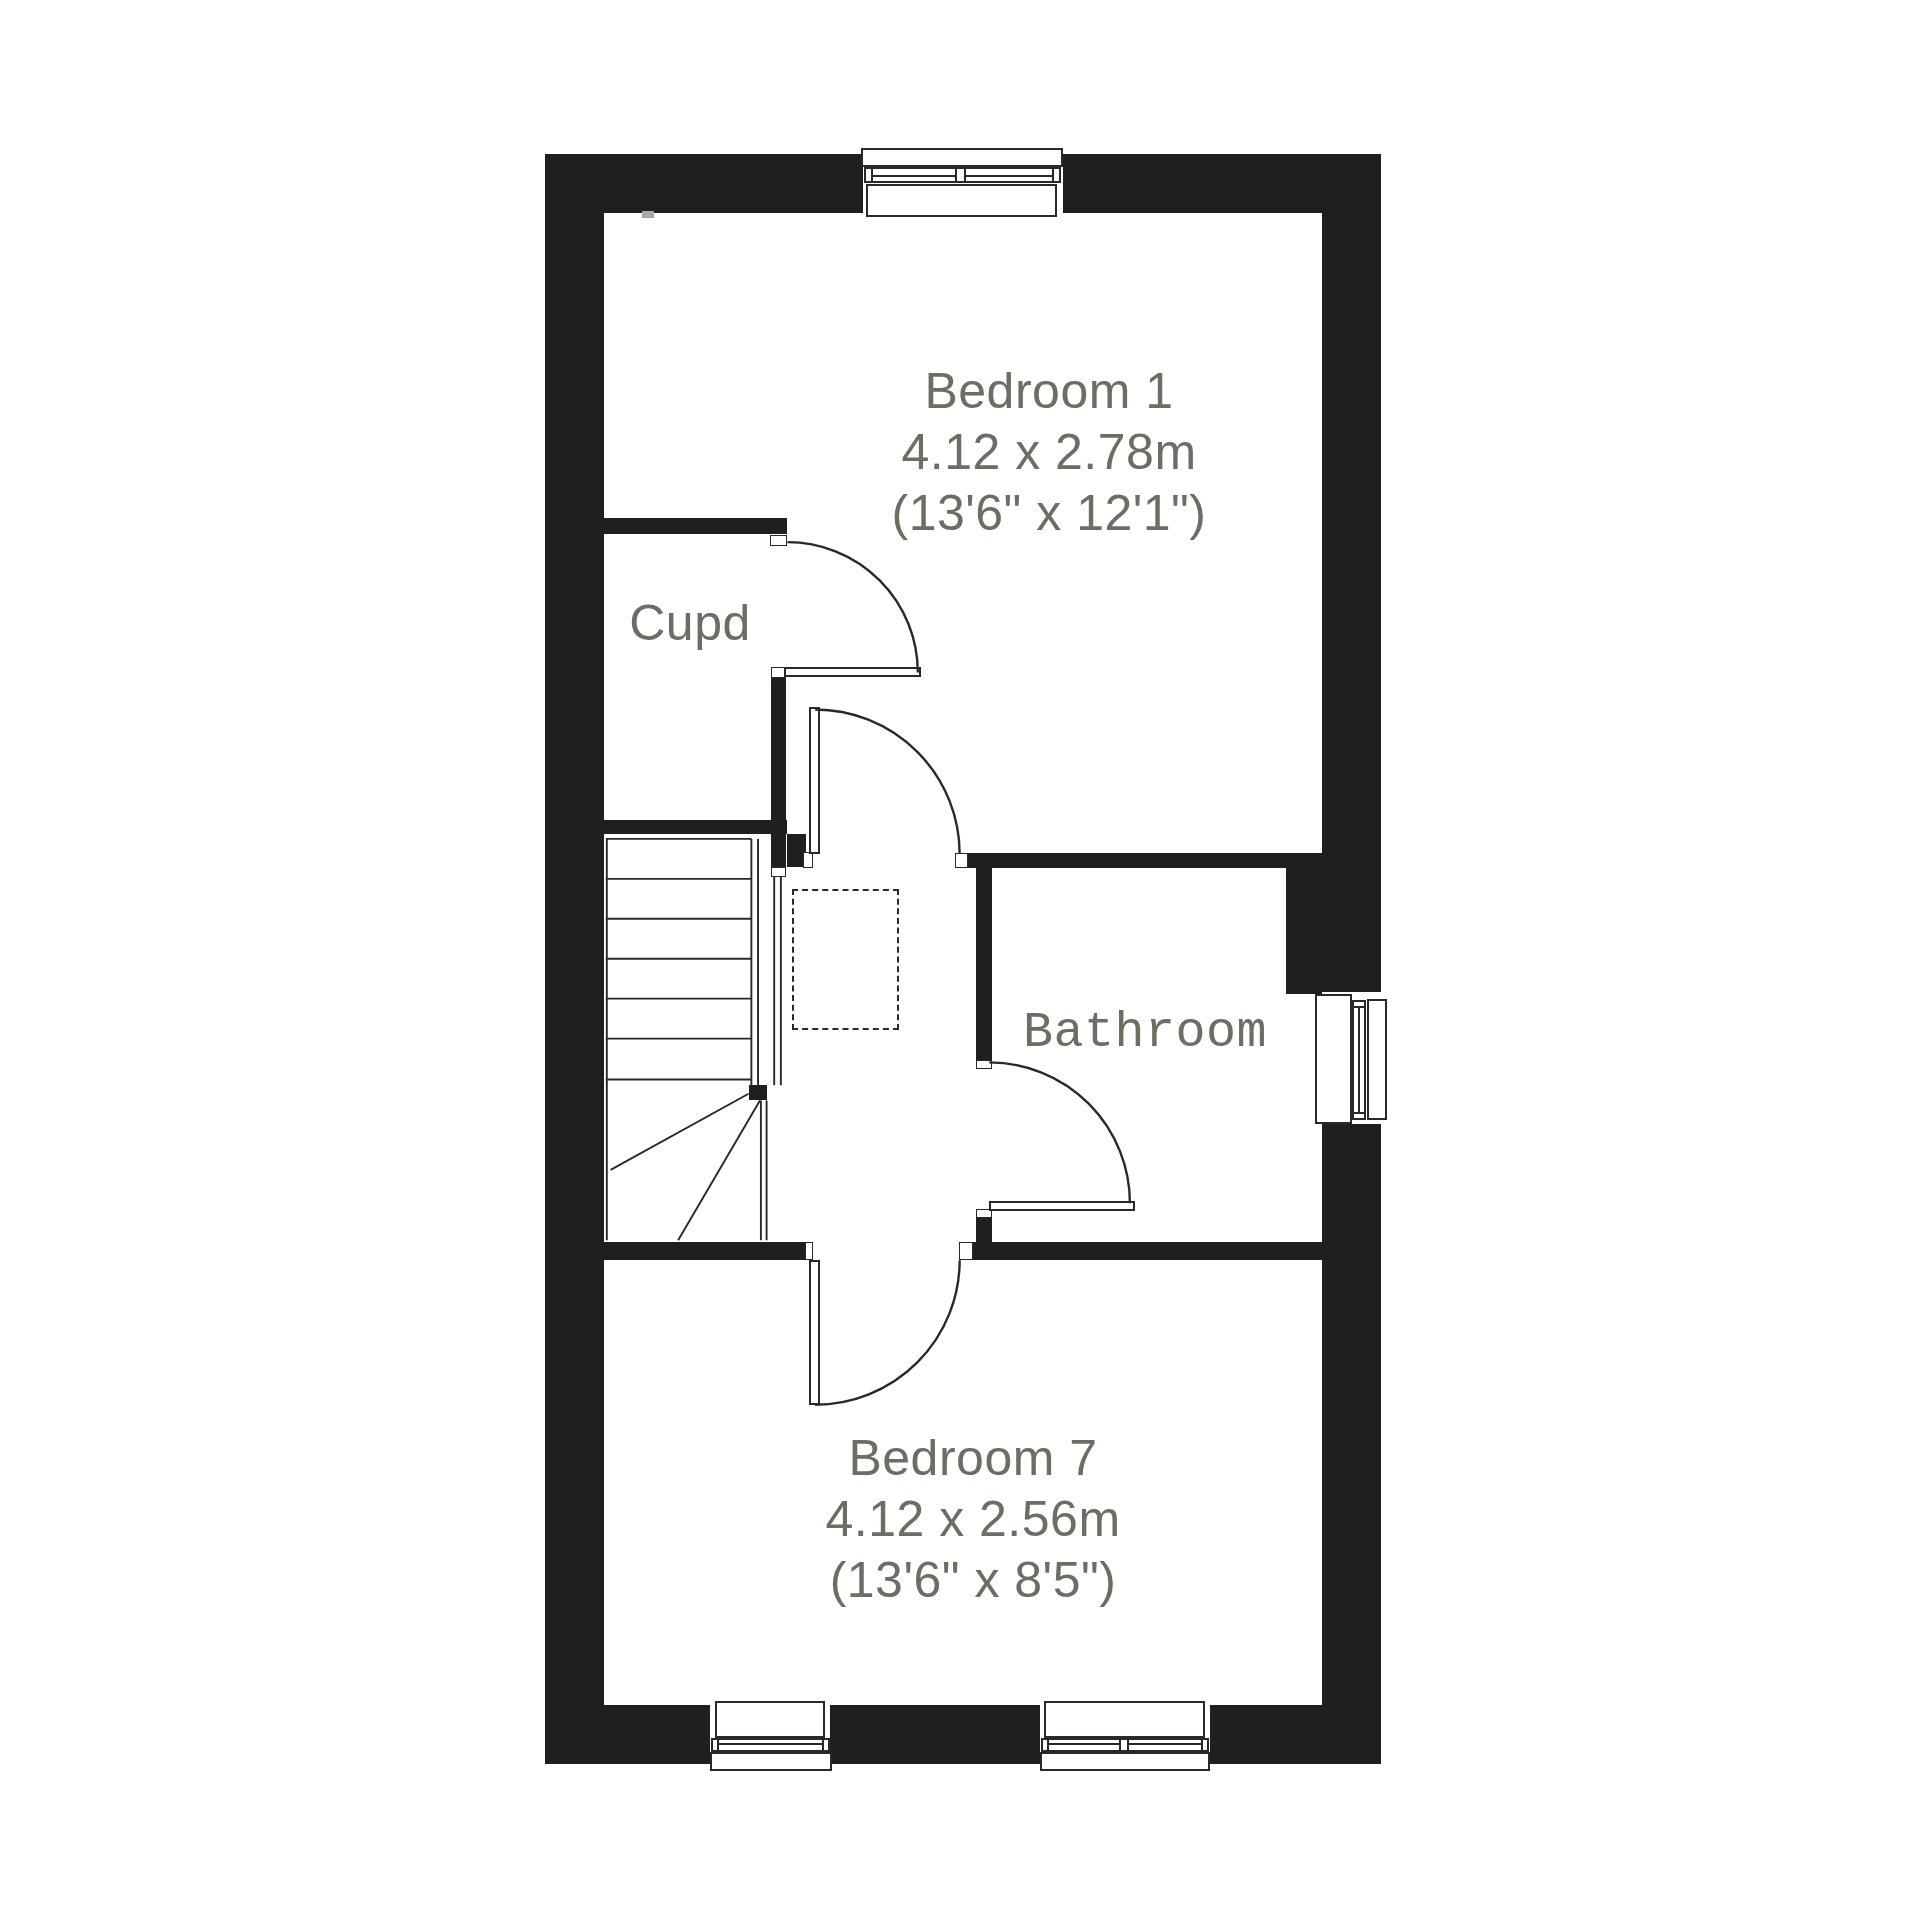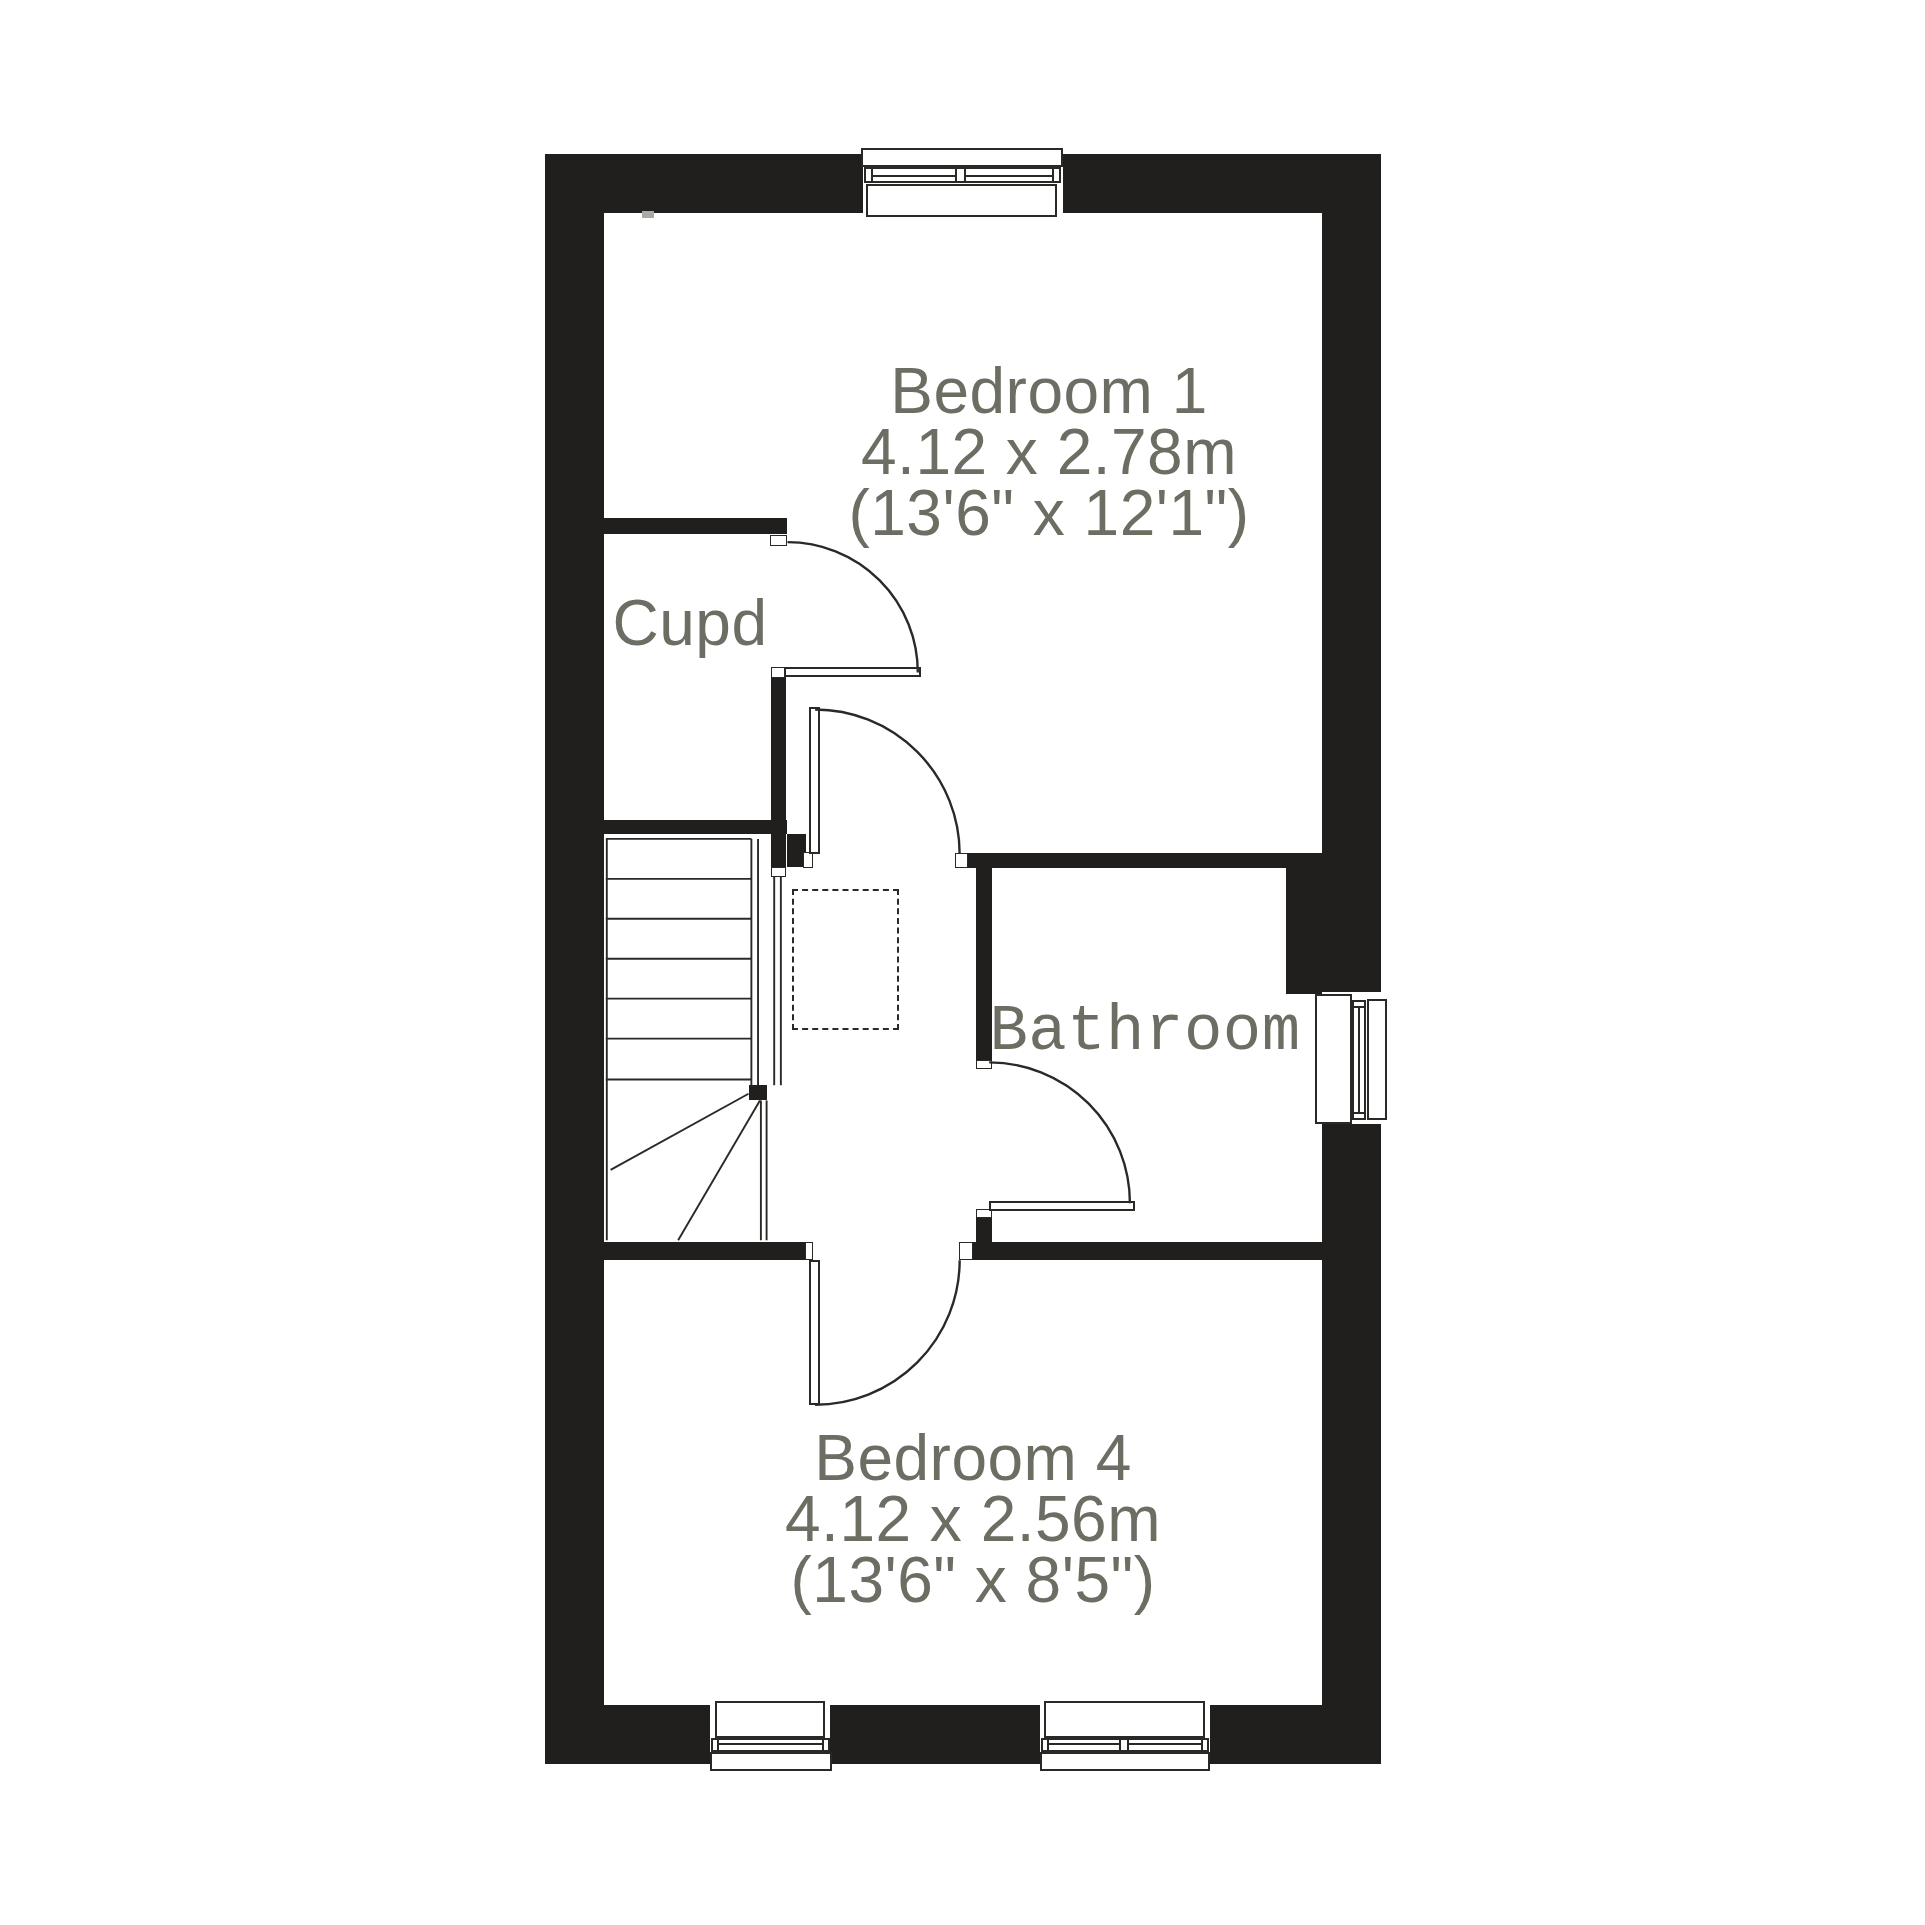--- a/index.html
+++ b/index.html
@@ -11,21 +11,21 @@
   .hole{position:absolute;background:var(--bg);}
   .wrect{position:absolute;background:var(--bg);border:2.4px solid var(--line);box-sizing:border-box;}
   .jamb{position:absolute;background:var(--bg);border:1.9px solid var(--line);box-sizing:border-box;}
   .wline{position:absolute;background:var(--line);}
   .tick{position:absolute;background:var(--marker);}
   .dashedbox{position:absolute;border:2.4px dashed var(--line);box-sizing:border-box;background:transparent;}
   .svglayer{position:absolute;left:0;top:0;}
   .label{
     position:absolute;color:var(--label);
     font-family:"Liberation Sans", sans-serif;
-    font-size:64px;letter-spacing:0.5px;line-height:61px;
+    font-size:50px;letter-spacing:0.5px;line-height:61px;
     text-align:center;transform:translateX(-50%);white-space:nowrap;
   }
 </style>
 </head>
 <body>
 
 <div class="plan">
 
   <div class="wall" style="left:545px;top:154px;width:836px;height:59px;"></div>
   <div class="wall" style="left:545px;top:1705px;width:836px;height:59px;"></div>
@@ -143,19 +143,19 @@
 
   <div class="label" style="left:690px;top:593px;">
     <div>Cupd</div>
   </div>
 
   <div class="label" style="left:1145px;top:1002px;font-family:Liberation Mono, monospace;">
     <div>Bathroom</div>
   </div>
 
   <div class="label" style="left:973px;top:1428px;">
-    <div>Bedroom 4</div>
+    <div>Bedroom 7</div>
     <div>4.12 x 2.56m</div>
     <div>(13'6" x 8'5")</div>
   </div>
 
 </div>
 
 
 </body></html>

